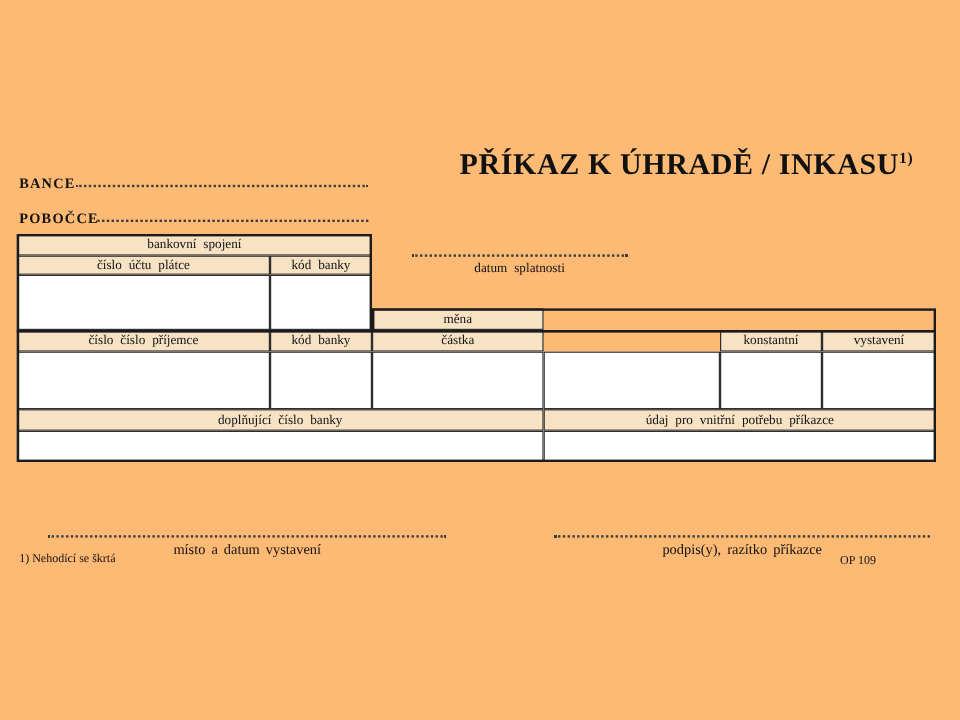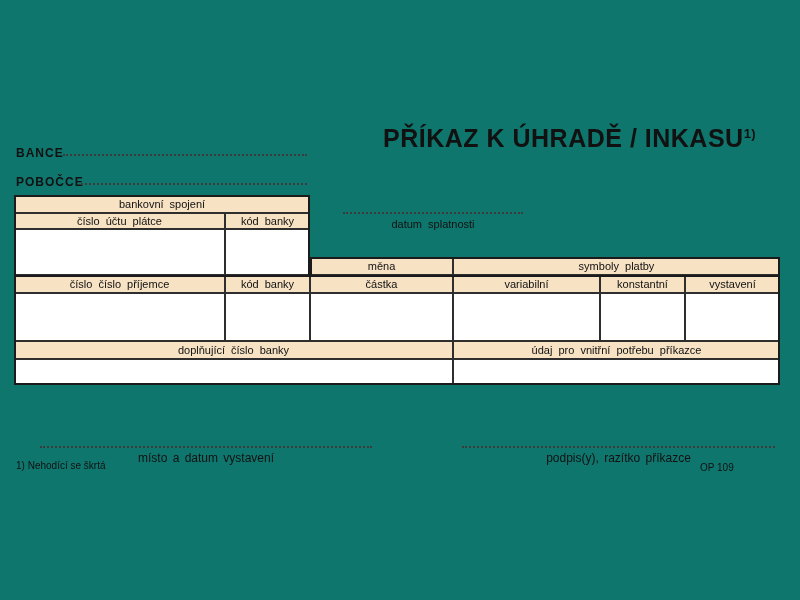--- a/index.html
+++ b/index.html
@@ -7,21 +7,21 @@
     --line-dark:#1b1b1b;
     --line-inner:#2e2e2e;
     --text:#111111;
     --dots:#3c3c3c;
   }
   html,body{margin:0;padding:0;}
   body{
     width:800px;height:600px;background:#ffffff;
     font-family:"Liberation Sans", sans-serif;color:var(--text);
   }
-  .sheet{position:relative;width:800px;height:600px;overflow:hidden;background:#0f766e;}
+  .sheet{position:relative;width:800px;height:600px;overflow:hidden;background:#fdba74;font-family:Liberation Serif, serif;}
   .title{
     position:absolute;left:383px;top:124px;
     font-size:25px;font-weight:bold;letter-spacing:.5px;white-space:nowrap;
   }
   .title sup{font-size:13px;vertical-align:super;}
   .addr-label{
     position:absolute;font-size:12px;font-weight:bold;letter-spacing:1px;white-space:nowrap;
   }
   .dotted{
     position:absolute;box-sizing:border-box;height:10px;
@@ -66,26 +66,24 @@
   <div class="dotted" style="left:343px;top:204px;width:180px;"></div>
   <div class="small-label" style="left:343px;top:218px;width:180px;">datum splatnosti</div>
 
   <div class="cell hdr" style="left:14px;top:195px;width:296px;height:18px;">bankovní spojení</div>
   <div class="cell hdr" style="left:14px;top:213px;width:211px;height:16px;">číslo účtu plátce</div>
   <div class="cell hdr" style="left:225px;top:213px;width:85px;height:16px;">kód banky</div>
   <div class="cell" style="left:14px;top:229px;width:211px;height:46px;"></div>
   <div class="cell" style="left:225px;top:229px;width:85px;height:46px;"></div>
 
   <div class="cell hdr" style="left:310px;top:257px;width:143px;height:18px;text-align:center;">měna</div>
-  <div class="cell hdr" style="left:453px;top:257px;width:327px;height:18px;">symboly platby</div>
 
   <div class="cell hdr" style="left:14px;top:275px;width:211px;height:18px;">číslo číslo příjemce</div>
   <div class="cell hdr" style="left:225px;top:275px;width:85px;height:18px;">kód banky</div>
   <div class="cell hdr" style="left:310px;top:275px;width:143px;height:18px;">částka</div>
-  <div class="cell hdr" style="left:453px;top:275px;width:147px;height:18px;">variabilní</div>
   <div class="cell hdr" style="left:600px;top:275px;width:85px;height:18px;">konstantní</div>
   <div class="cell hdr" style="left:685px;top:275px;width:95px;height:18px;">vystavení</div>
 
   <div class="cell" style="left:14px;top:293px;width:211px;height:48px;"></div>
   <div class="cell" style="left:225px;top:293px;width:85px;height:48px;"></div>
   <div class="cell" style="left:310px;top:293px;width:143px;height:48px;"></div>
   <div class="cell" style="left:453px;top:293px;width:147px;height:48px;"></div>
   <div class="cell" style="left:600px;top:293px;width:85px;height:48px;"></div>
   <div class="cell" style="left:685px;top:293px;width:95px;height:48px;"></div>
 

